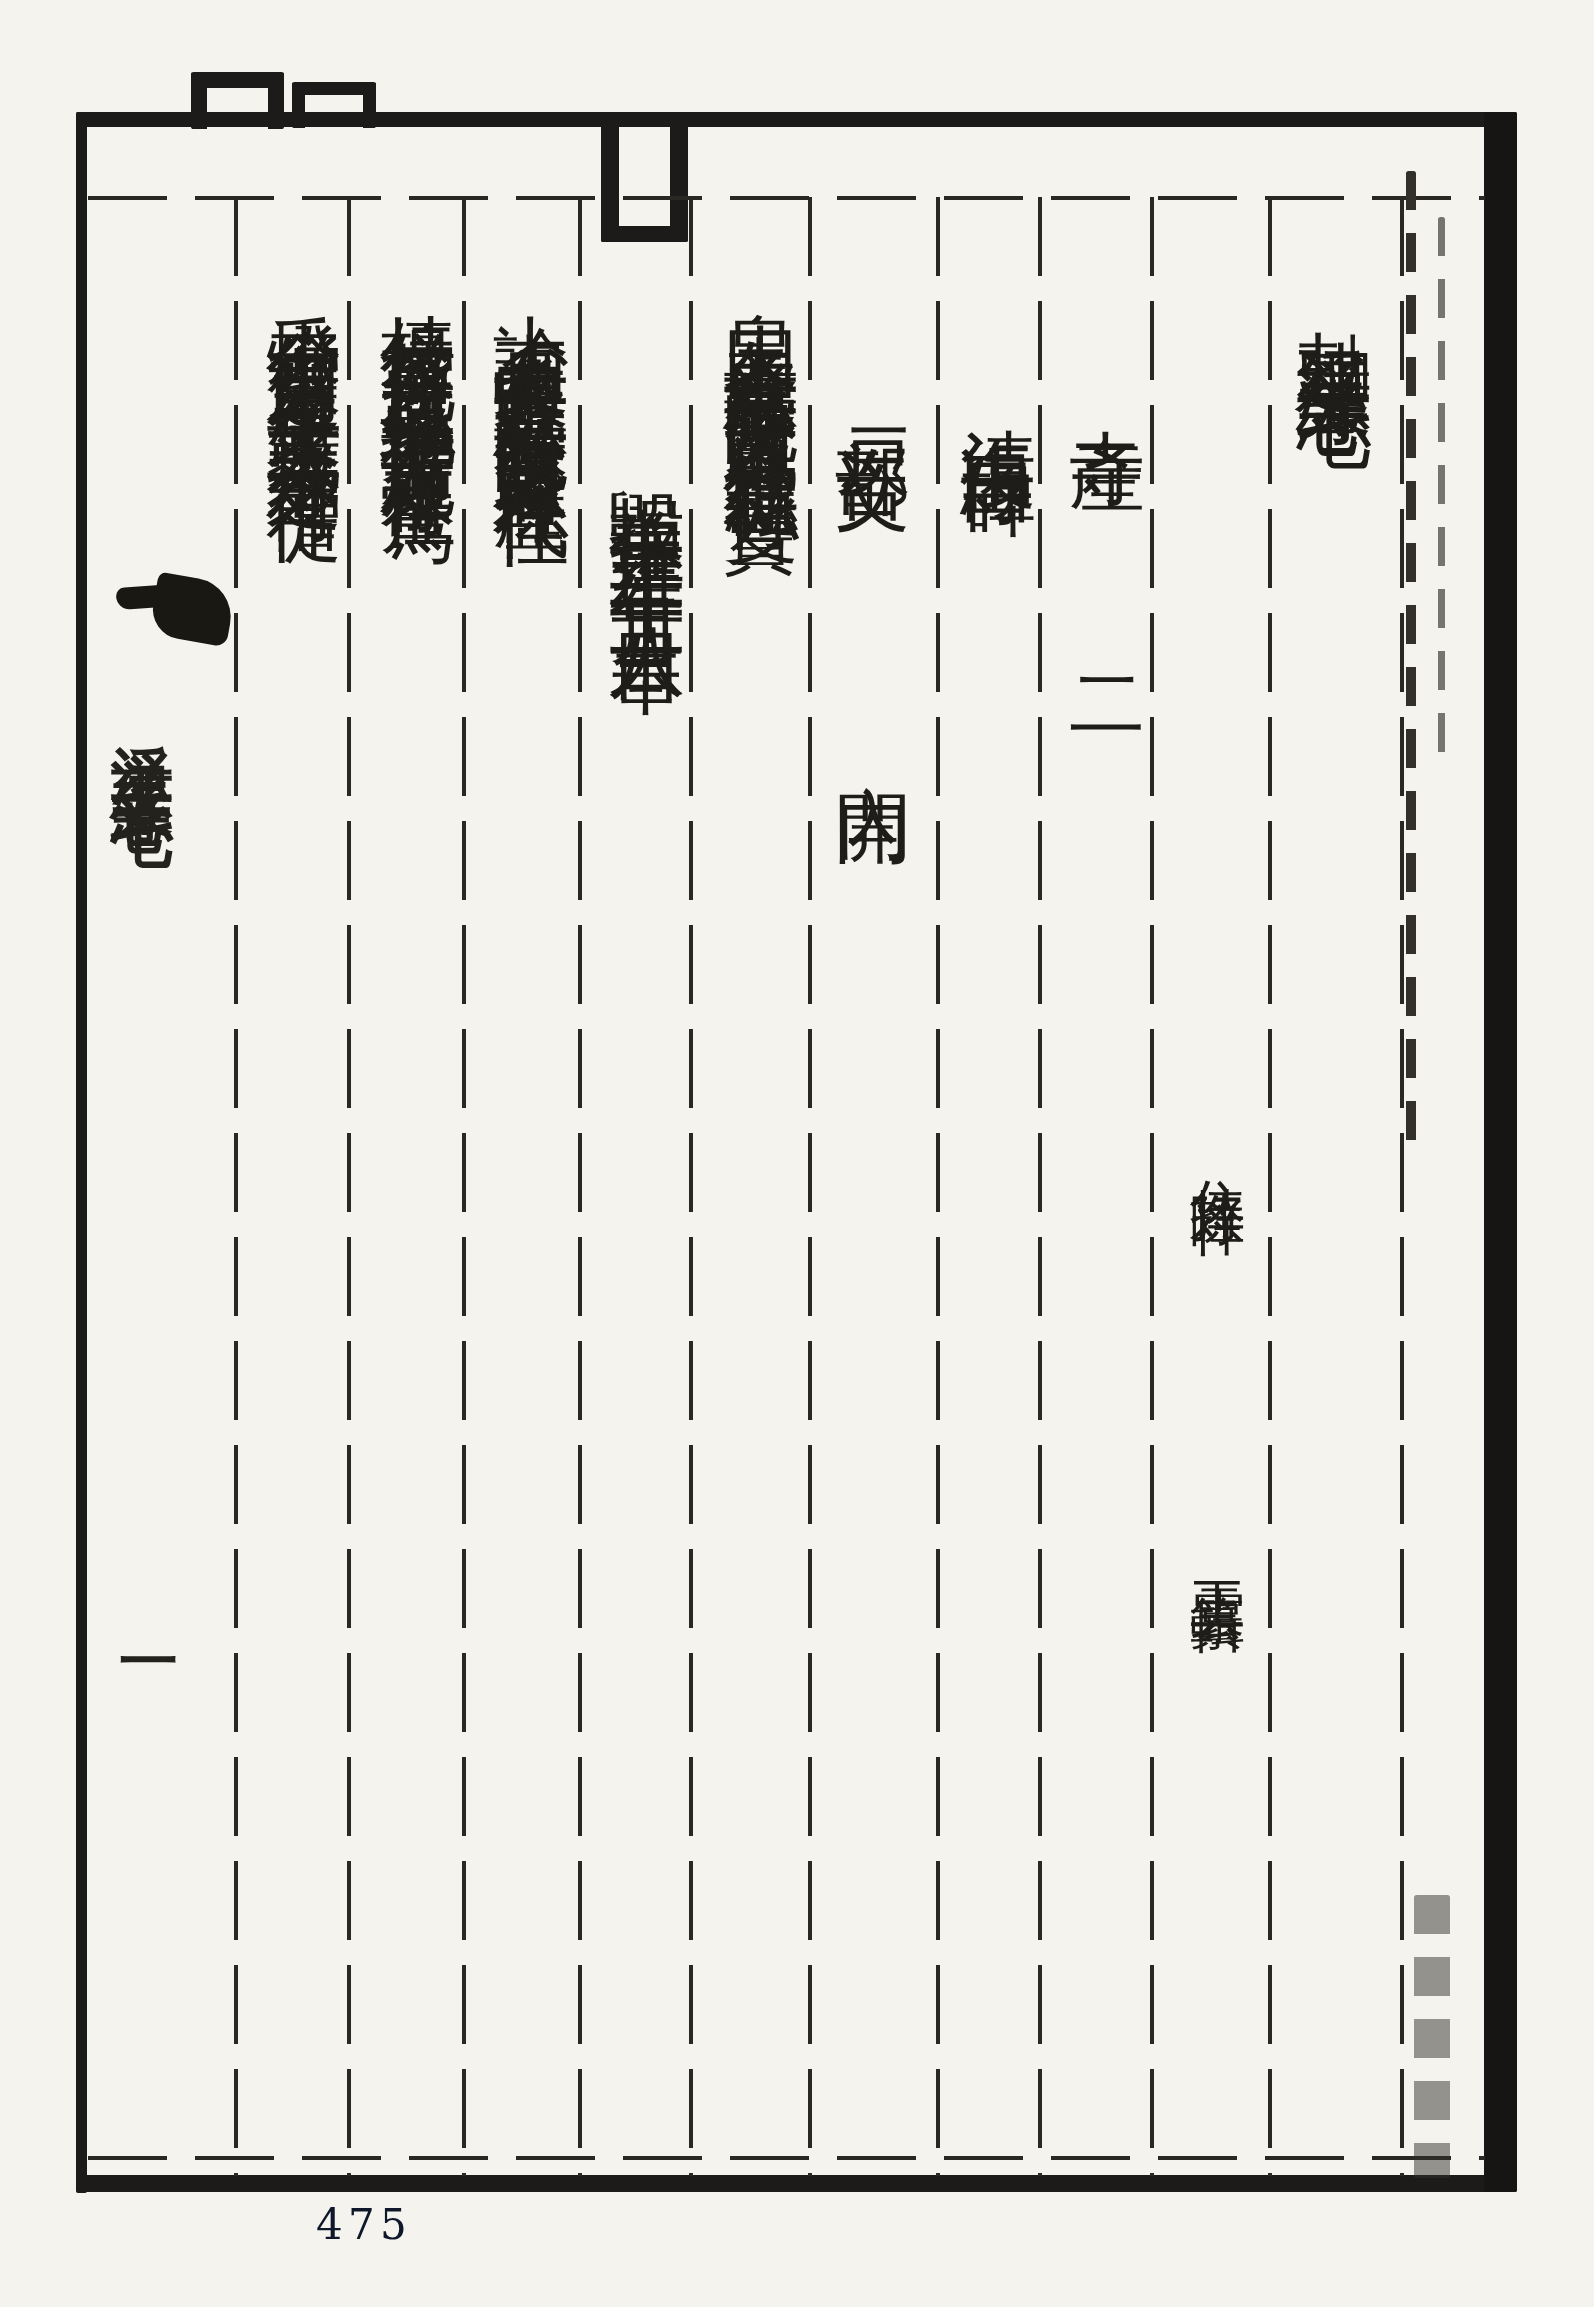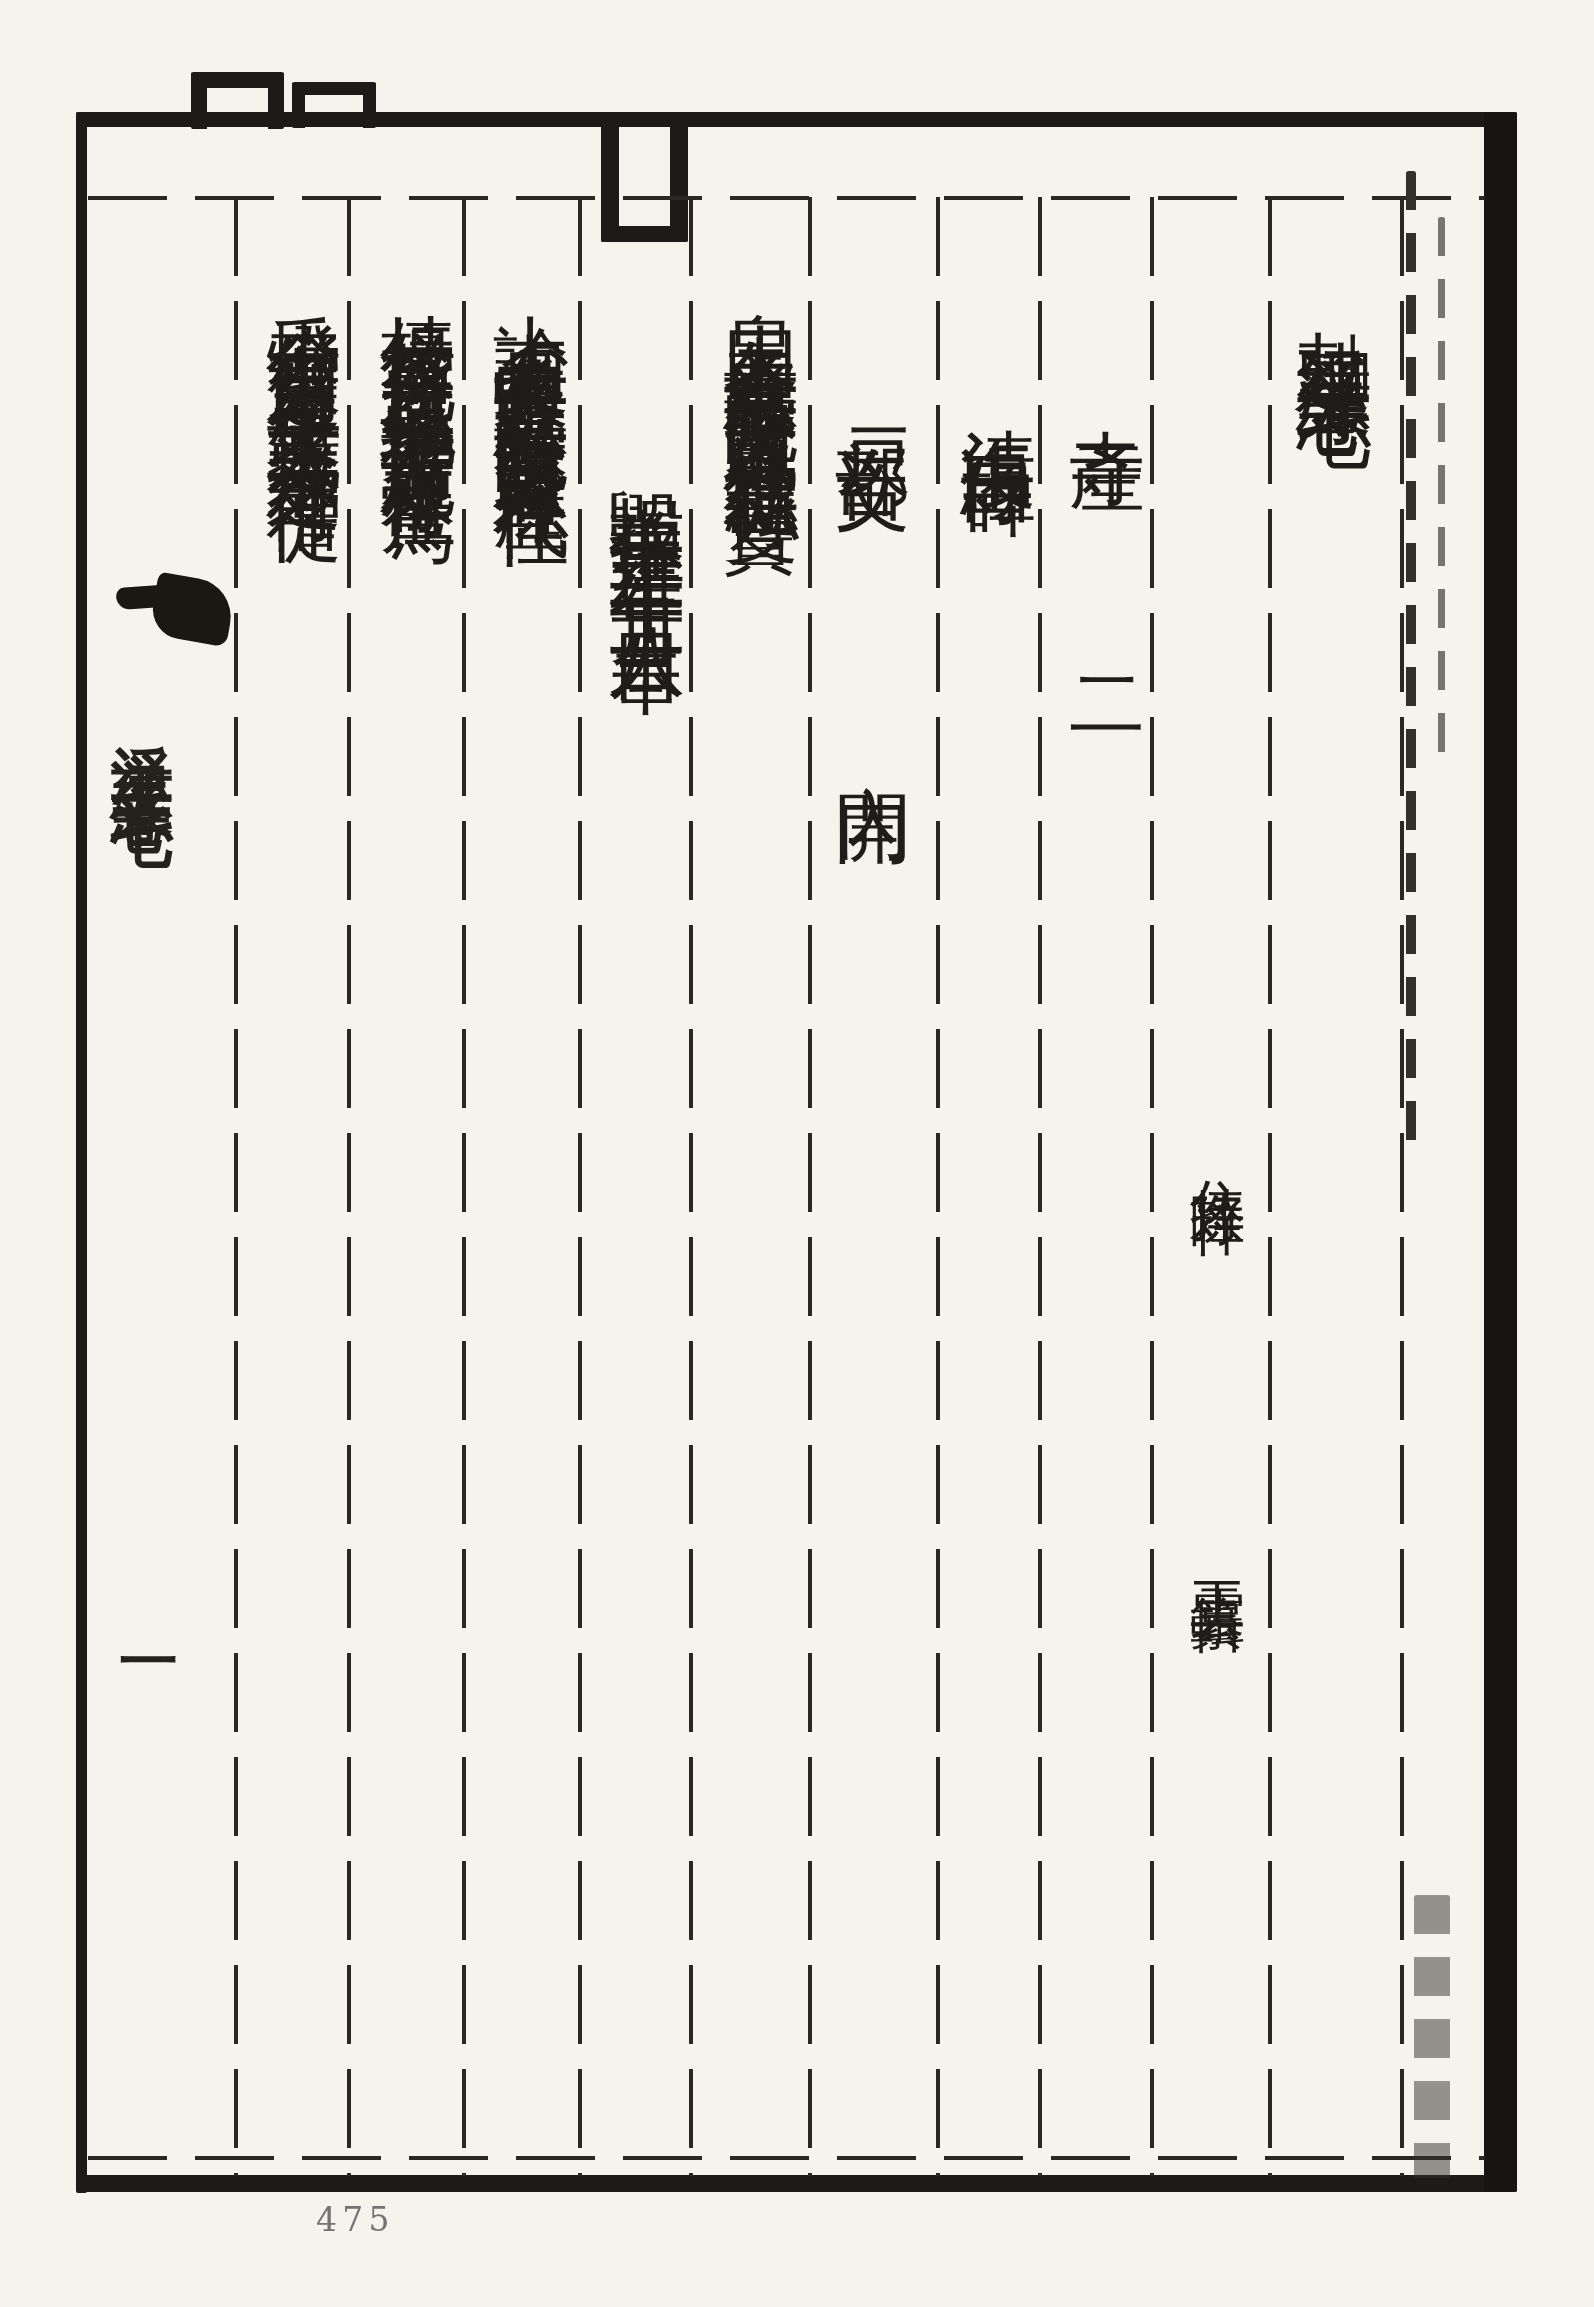--- a/index.html
+++ b/index.html
@@ -73,21 +73,21 @@
   .c-edict-1      { left:710px; top:253px; }
   .c-edict-2      { left:596px;  top:428px; }
   .c-edict-3      { left:480px;  top:253px; }
   .c-edict-4      { left:367px;  top:253px; }
   .c-edict-5      { left:253px;  top:253px; }
   .c-margin-label { left:100px;  top:696px; }
   .c-sheet-num    { left:109px;  top:1630px; font-size:59px; }
   
   .page-number {
     position:absolute; left:316px; top:2200px;
-    font-family:"DejaVu Serif", serif; font-size:33px; letter-spacing:5.3px; color:#737373;
+    font-family:"DejaVu Serif", serif; font-size:42px; letter-spacing:5.3px; color:#0f172a;
   }
 </style>
 </head>
 <body>
 
 <div class="page">
 
   <div class="bar frame-top"></div>
   <div class="bar frame-left"></div>
   <div class="bar frame-bottom"></div>

